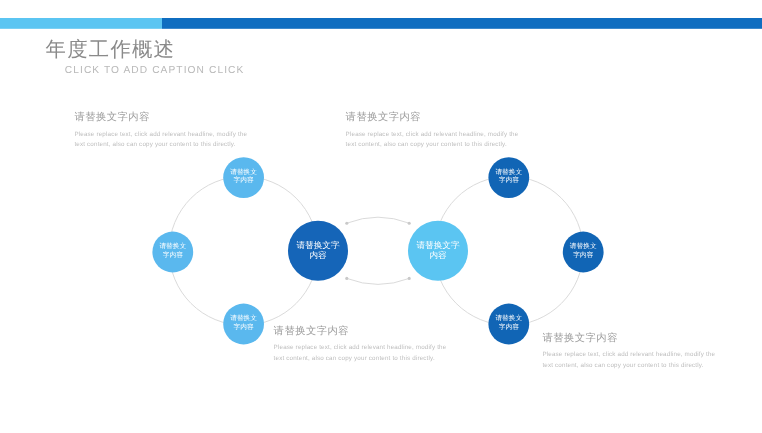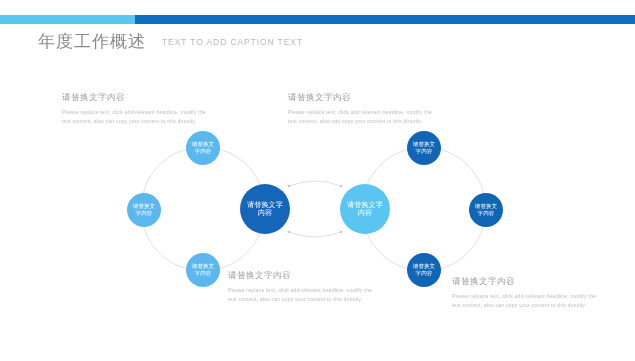--- a/index.html
+++ b/index.html
@@ -37,21 +37,22 @@
     height: 100%;
     background: #0f6dc0;
   }
 
   
   .header {
     position: absolute;
     left: 38px;
     top: 30px;
     display: flex;
-    align-items: center;
+    align-items: flex-start;
+    flex-direction: column;
   }
   .header-title {
     font-size: 17px;
     color: #8a8a8a;
     letter-spacing: 1px;
     font-weight: normal;
     white-space: nowrap;
   }
   .header-caption {
     margin-left: 16px;
@@ -130,21 +131,21 @@
 
 <div id="slide">
 
   <div class="topbar">
     <div class="topbar-light"></div>
     <div class="topbar-dark"></div>
   </div>
 
   <div class="header">
     <div class="header-title">年度工作概述</div>
-    <div class="header-caption">TEXT TO ADD CAPTION TEXT</div>
+    <div class="header-caption">CLICK TO ADD CAPTION CLICK</div>
   </div>
 
   <div class="stage">
     <svg width="635" height="361" viewBox="0 0 635 361" xmlns="http://www.w3.org/2000/svg">
       <circle cx="203" cy="209" r="62" fill="none" stroke="#d8d8d8" stroke-width="0.8"></circle>
       <circle cx="424" cy="209" r="62" fill="none" stroke="#d8d8d8" stroke-width="0.8"></circle>
       <path d="M 289 186 Q 315 176 341 186" fill="none" stroke="#d8d8d8" stroke-width="0.8"></path>
       <path d="M 289 232 Q 315 242 341 232" fill="none" stroke="#d8d8d8" stroke-width="0.8"></path>
       <circle cx="341" cy="186" r="1.3" fill="#c9c9c9"></circle>
       <circle cx="341" cy="232" r="1.3" fill="#c9c9c9"></circle>

